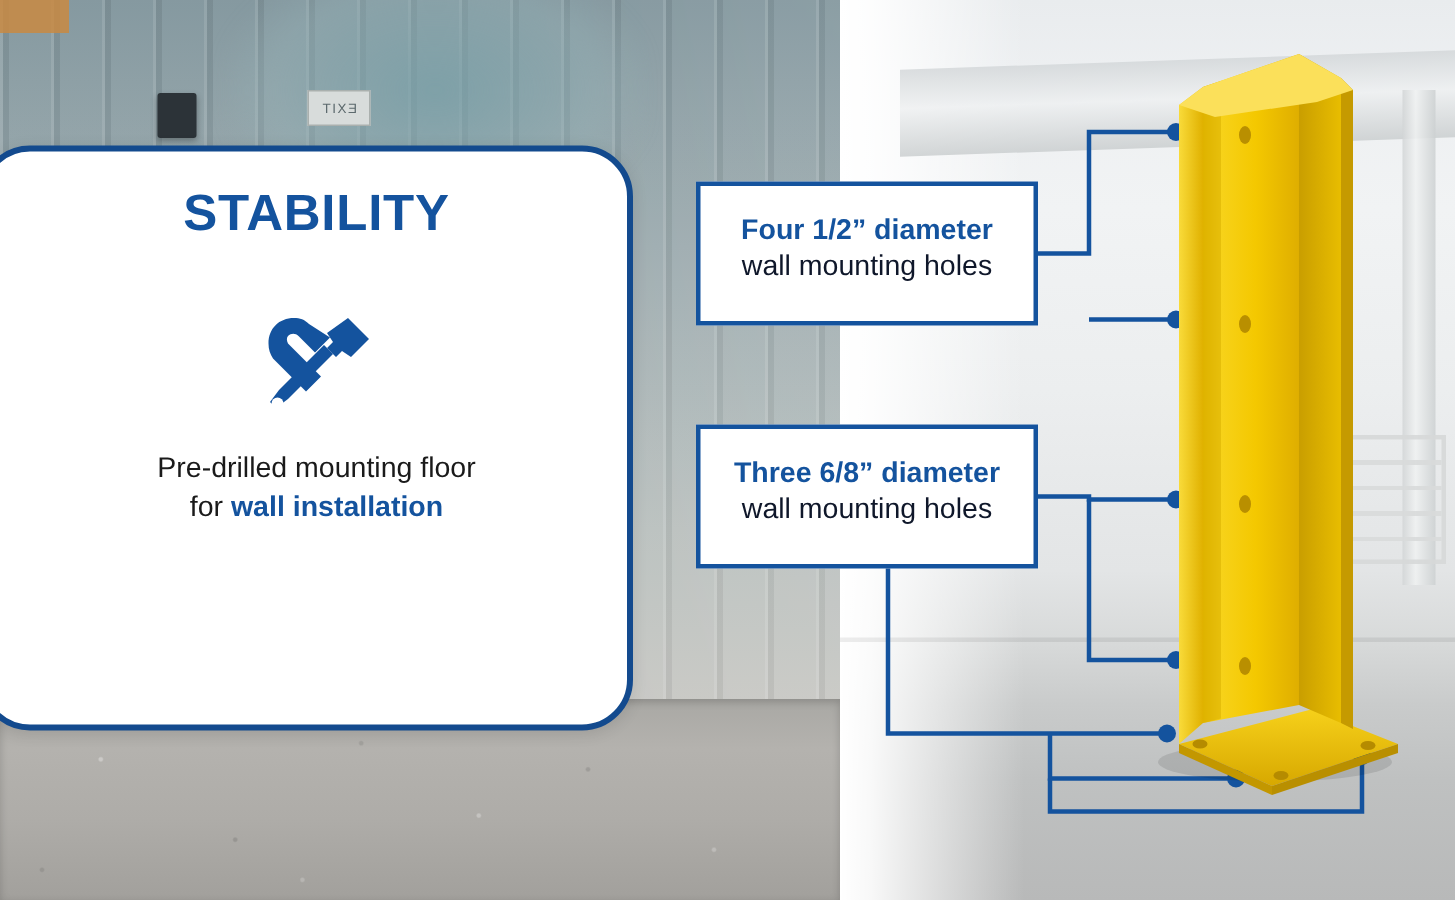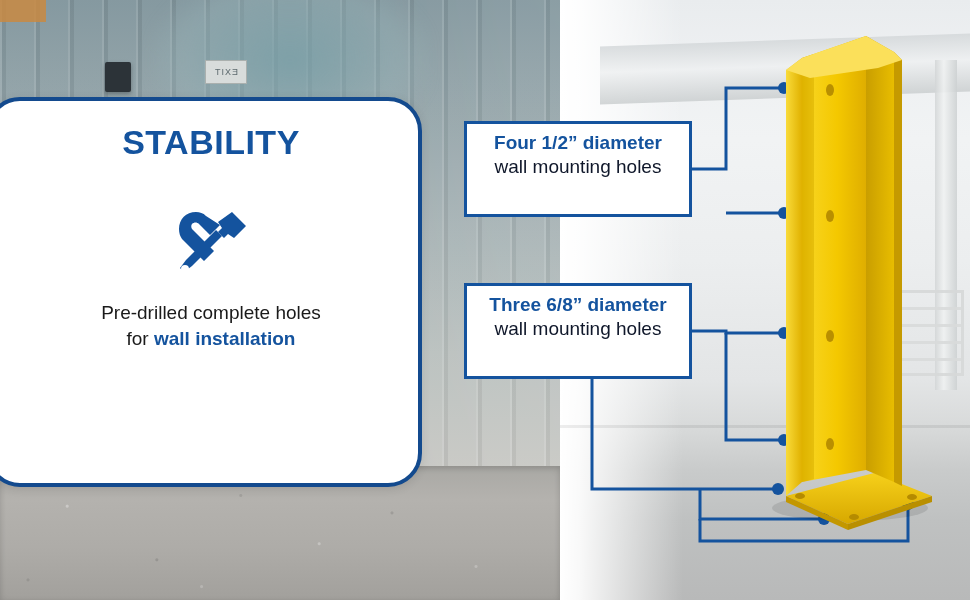--- a/index.html
+++ b/index.html
@@ -182,21 +182,21 @@
     height: 72px;
   }
 
   
   .callout {
     position: absolute;
     box-sizing: border-box;
     background: #ffffff;
     border: 3px solid #14539e;
     text-align: center;
-    padding: 7px 12px 12px 12px;
+    padding: 18px 12px 12px 12px;
   }
   .callout .l1 {
     display: block;
     color: #14539e;
     font-size: 19px;
     font-weight: bold;
     line-height: 1.25;
     white-space: nowrap;
   }
   .callout .l2 {
@@ -341,19 +341,19 @@
 
           <path d="M62 6 L76 20 L64 32 L58 28 L54 32 L48 26 L52 22 L48 16 Z"></path>
           <path d="M52 30 L22 60 L14 66 L10 62 L16 54 L46 24 Z"></path>
 
           <path d="M26 6 C16 6 9 13 9 23 C9 27 10 30 12 33 L34 55 L44 45 L22 23 C21 21 21 19 22 18 C24 16 27 16 29 18 L40 29 L50 19 L36 10 C33 7 30 6 26 6 Z"></path>
           <circle cx="15" cy="63" r="4" fill="#ffffff"></circle>
         </g>
       </svg>
 
       <p class="card-text">
-        <span>Pre-drilled complete holes</span><br>
+        <span>Pre-drilled mounting floor</span><br>
         <span>for </span><b>wall installation</b>
       </p>
     </div>
   </div>
 
 </div>
 
 </body></html>

